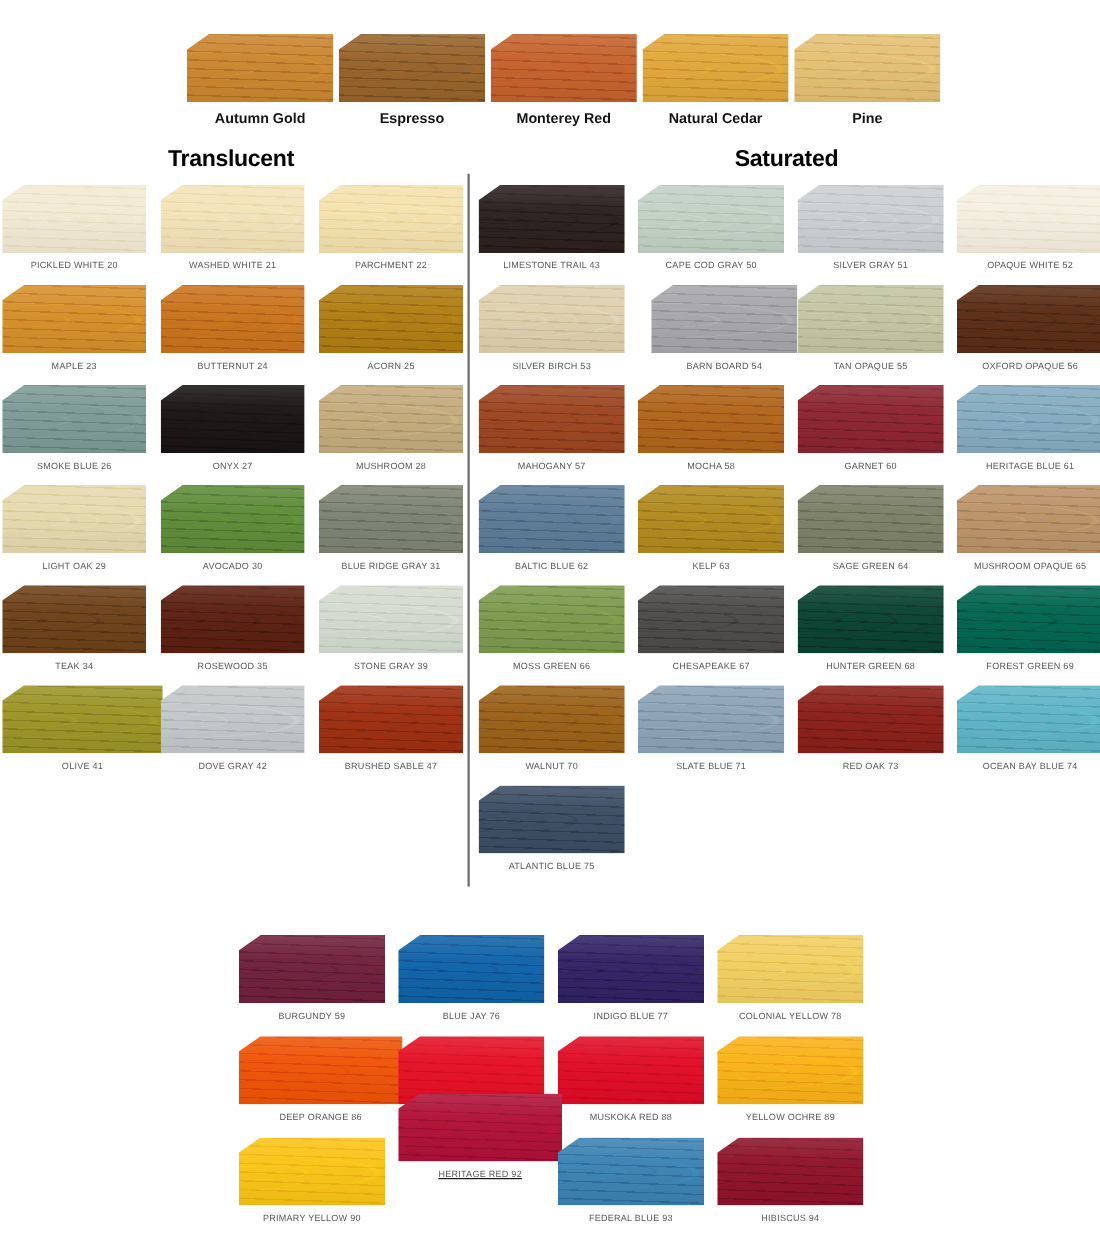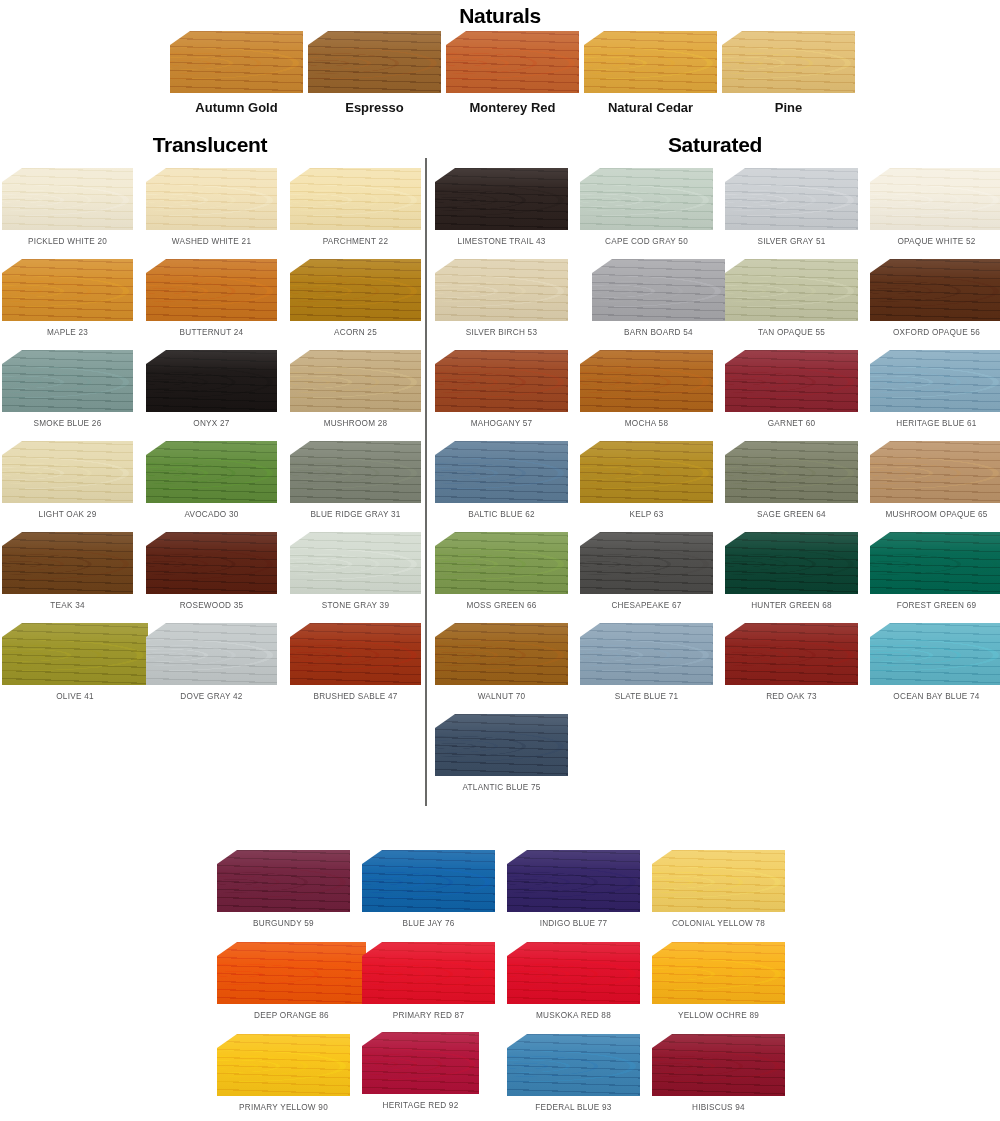--- a/index.html
+++ b/index.html
@@ -94,21 +94,20 @@
     font-size: 8.2px;
     letter-spacing: 0.25px;
     color: #58585a;
   }
 </style>
 </head>
 <body>
 
 <div class="stage">
 
-  <div class="section-title" id="title-naturals">Naturals</div>
   <div id="group-naturals" class="naturals group">
       <div class="cell" style="left: 170px; top: 31px; width: 133px;">
         <div class="chip" style="height: 62px; background: rgb(201, 134, 47);">
           <div class="grain" style="background: repeating-linear-gradient(2deg, transparent 0px, transparent 3px, rgb(169, 106, 33) 3px, rgb(169, 106, 33) 4.2px, transparent 4.2px, transparent 8px);"></div>
           <div class="grain2" style="background: radial-gradient(150% 46% at 14% 52%, rgb(169, 106, 33) 0px, rgb(169, 106, 33) 2%, transparent 2.6%, transparent 9%, rgb(169, 106, 33) 9.6%, rgb(169, 106, 33) 11%, transparent 11.6%, transparent 20%, rgb(217, 160, 85) 20.6%, rgb(217, 160, 85) 22%, transparent 22.6%, transparent 34%, rgb(169, 106, 33) 34.6%, rgb(169, 106, 33) 36%, transparent 36.6%, transparent 52%, rgb(217, 160, 85) 52.6%, rgb(217, 160, 85) 55%, transparent 55.6%, transparent 100%);"></div>
           <div style="position: absolute; inset: 0px; background: linear-gradient(rgba(255, 255, 255, 0.13) 0%, rgba(255, 255, 255, 0.03) 35%, rgba(0, 0, 0, 0.05) 100%);"></div>
         </div>
         <div class="caption">Autumn Gold</div>
       </div>
       <div class="cell" style="left: 308px; top: 31px; width: 133px;">
@@ -565,21 +564,21 @@
         <div class="caption">YELLOW OCHRE 89</div>
       </div>
       <div class="cell" style="left: 217px; top: 1034px; width: 133px;">
         <div class="chip" style="height: 62px; background: rgb(249, 196, 22);">
           <div class="grain" style="background: repeating-linear-gradient(2deg, transparent 0px, transparent 3px, rgb(224, 172, 5) 3px, rgb(224, 172, 5) 4.2px, transparent 4.2px, transparent 8px);"></div>
           <div class="grain2" style="background: radial-gradient(150% 46% at 14% 52%, rgb(224, 172, 5) 0px, rgb(224, 172, 5) 2%, transparent 2.6%, transparent 9%, rgb(224, 172, 5) 9.6%, rgb(224, 172, 5) 11%, transparent 11.6%, transparent 20%, rgb(253, 215, 72) 20.6%, rgb(253, 215, 72) 22%, transparent 22.6%, transparent 34%, rgb(224, 172, 5) 34.6%, rgb(224, 172, 5) 36%, transparent 36.6%, transparent 52%, rgb(253, 215, 72) 52.6%, rgb(253, 215, 72) 55%, transparent 55.6%, transparent 100%);"></div>
           <div style="position: absolute; inset: 0px; background: linear-gradient(rgba(255, 255, 255, 0.13) 0%, rgba(255, 255, 255, 0.03) 35%, rgba(0, 0, 0, 0.05) 100%);"></div>
         </div>
         <div class="caption">PRIMARY YELLOW 90</div>
       </div>
-      <div class="cell" style="left: 362px; top: 1032px; width: 117px;">
+      <div class="cell" style="left: 362px; top: 994px; width: 149px; text-decoration: underline;">
         <div class="chip" style="height: 62px; background: rgb(176, 16, 56);">
           <div class="grain" style="background: repeating-linear-gradient(2deg, transparent 0px, transparent 3px, rgb(144, 6, 38) 3px, rgb(144, 6, 38) 4.2px, transparent 4.2px, transparent 8px);"></div>
           <div class="grain2" style="background: radial-gradient(150% 46% at 14% 52%, rgb(144, 6, 38) 0px, rgb(144, 6, 38) 2%, transparent 2.6%, transparent 9%, rgb(144, 6, 38) 9.6%, rgb(144, 6, 38) 11%, transparent 11.6%, transparent 20%, rgb(197, 43, 82) 20.6%, rgb(197, 43, 82) 22%, transparent 22.6%, transparent 34%, rgb(144, 6, 38) 34.6%, rgb(144, 6, 38) 36%, transparent 36.6%, transparent 52%, rgb(197, 43, 82) 52.6%, rgb(197, 43, 82) 55%, transparent 55.6%, transparent 100%);"></div>
           <div style="position: absolute; inset: 0px; background: linear-gradient(rgba(255, 255, 255, 0.13) 0%, rgba(255, 255, 255, 0.03) 35%, rgba(0, 0, 0, 0.05) 100%);"></div>
         </div>
         <div class="caption">HERITAGE RED 92</div>
       </div>
       <div class="cell" style="left: 507px; top: 1034px; width: 133px;">
         <div class="chip" style="height: 62px; background: rgb(59, 130, 178);">
           <div class="grain" style="background: repeating-linear-gradient(2deg, transparent 0px, transparent 3px, rgb(42, 107, 152) 3px, rgb(42, 107, 152) 4.2px, transparent 4.2px, transparent 8px);"></div>

